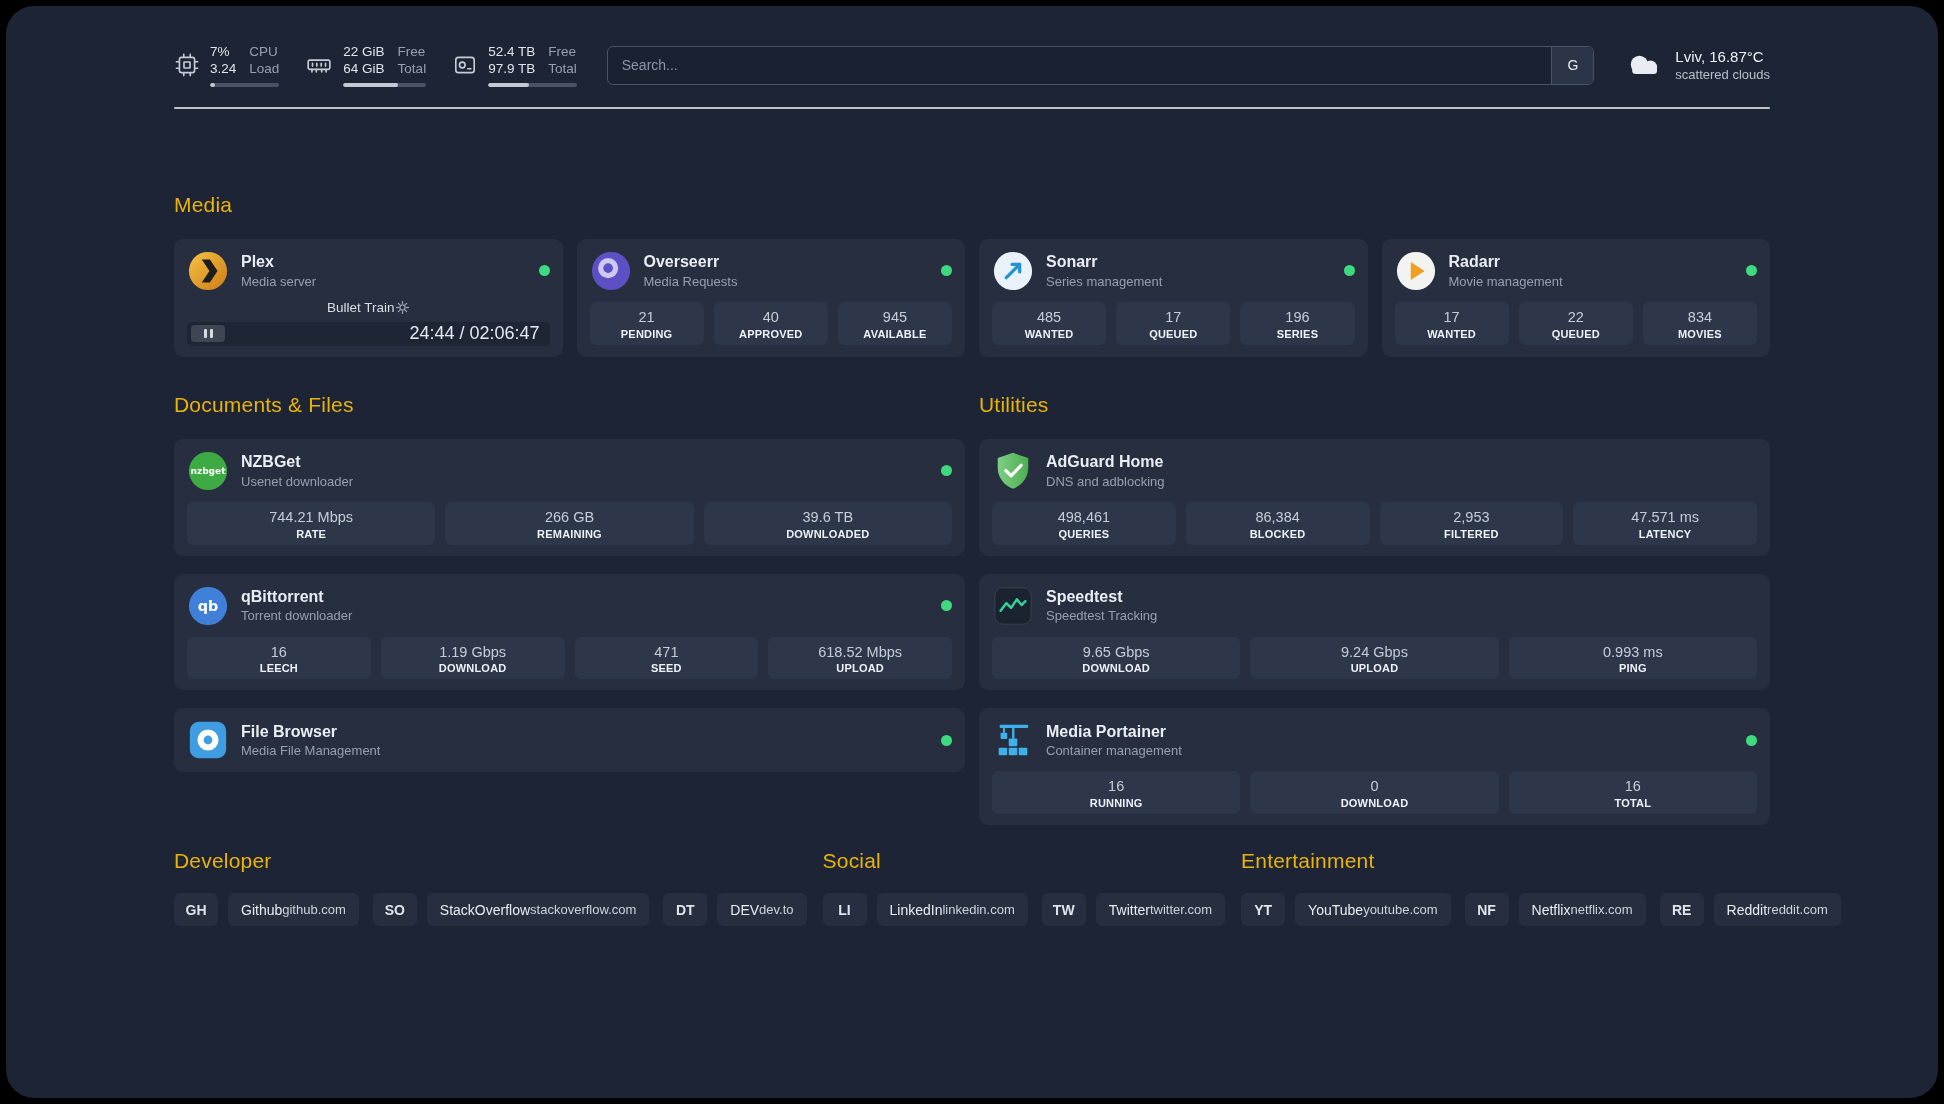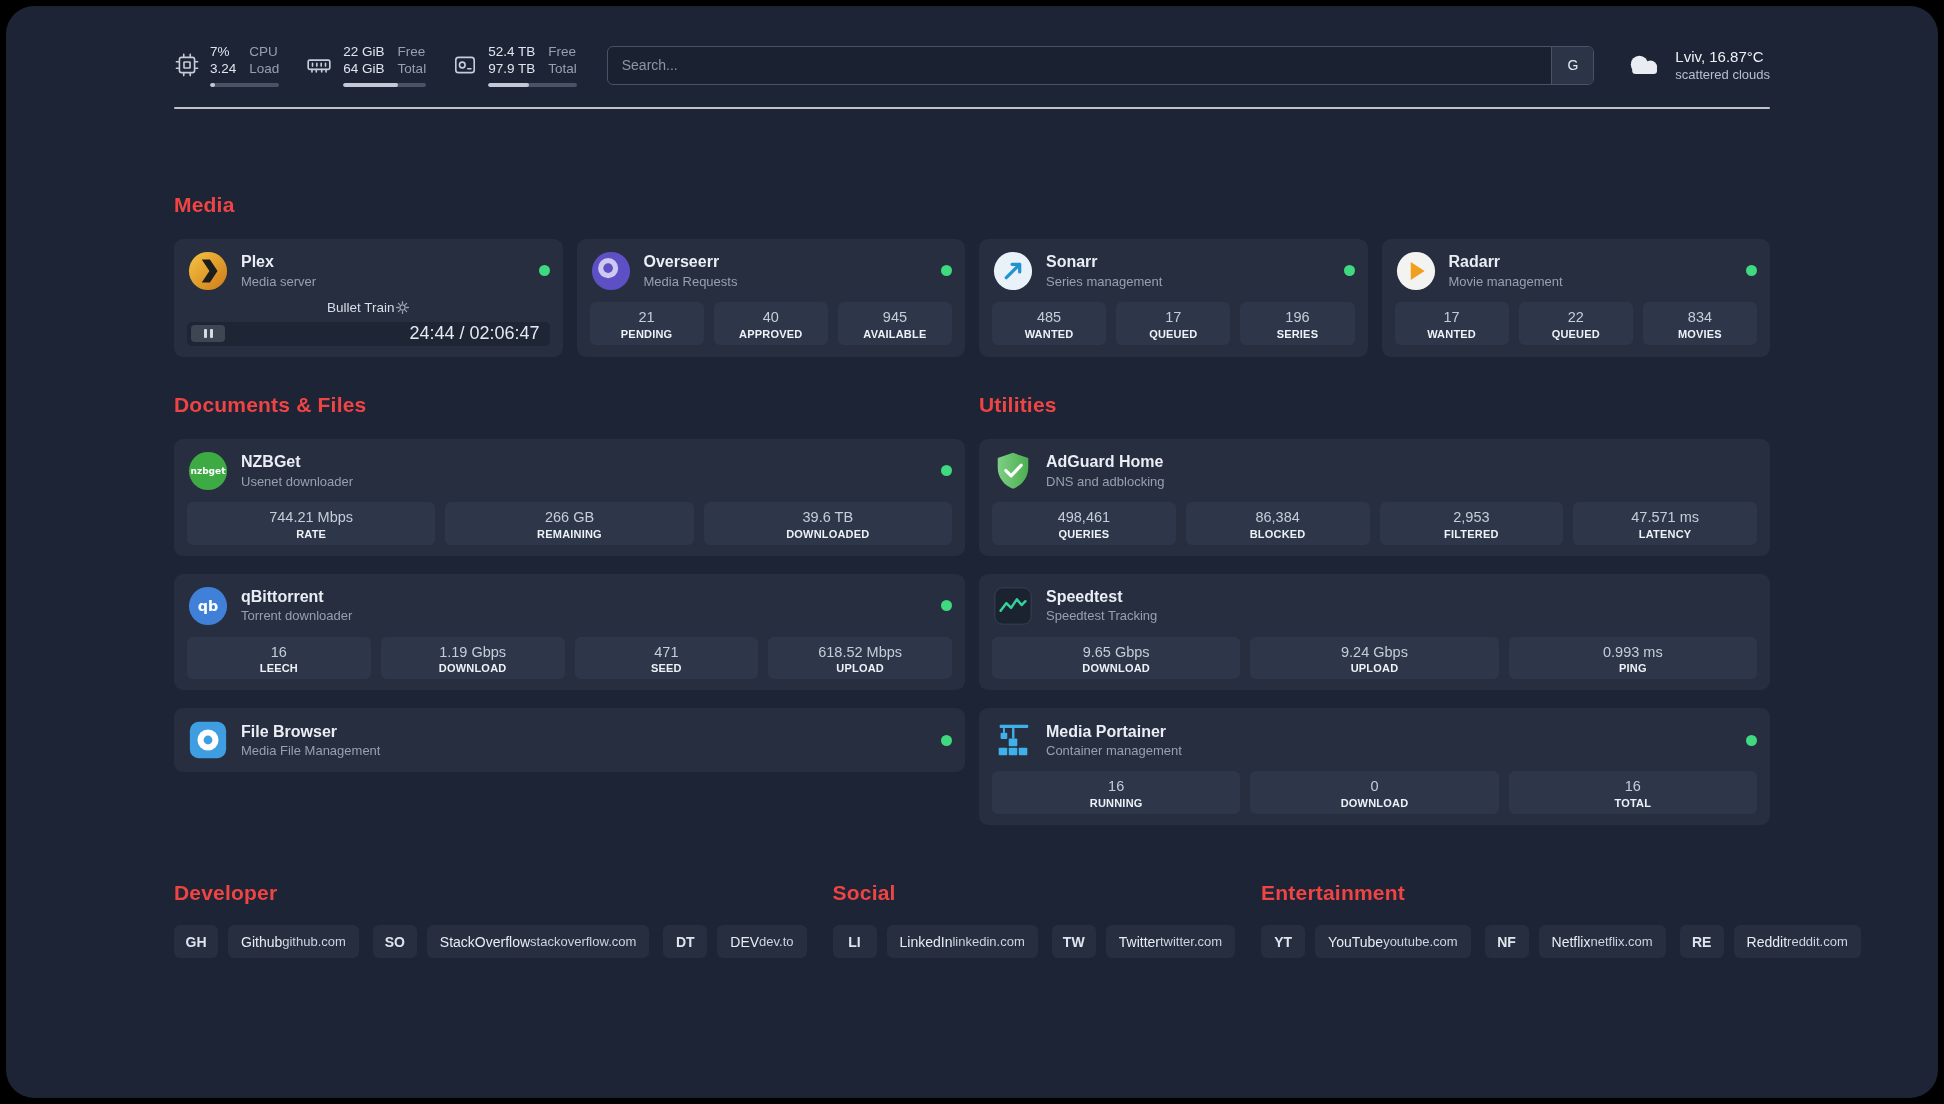--- a/index.html
+++ b/index.html
@@ -22,21 +22,21 @@
   .search{flex:1;display:flex;height:39px;border:1px solid #4a5366;border-radius:6px;overflow:hidden;background:#1a2130}
   .search input{flex:1;background:transparent;border:0;outline:0;color:#cfd6e0;padding:0 14px;font-size:14px}
   .search input::placeholder{color:#8b96a8}
   .search-btn{width:42px;background:#2c3547;color:#e7ecf2;border:0;border-left:1px solid #4a5366;font-size:14px;cursor:pointer;font-family:inherit}
   .weather{display:flex;align-items:center;gap:11px}
   .weather .loc{font-size:15px;color:#eef2f7;line-height:1.3}
   .weather .cond{font-size:13px;color:#b6c0cd;line-height:1.3}
   .divider{height:2px;background:rgba(255,255,255,.72);border-radius:1px;margin-top:20px}
 
   
-  .section-title{font-size:21px;font-weight:700;color:#ef4444;letter-spacing:.2px}
+  .section-title{font-size:21px;font-weight:400;color:#eab308;letter-spacing:.2px}
   .media-section{margin-top:84px}
   .media-grid{display:grid;grid-template-columns:repeat(4,1fr);gap:14px;margin-top:22px}
   .two-col{display:grid;grid-template-columns:1fr 1fr;gap:14px;margin-top:36px;align-items:start}
   .col-stack{display:flex;flex-direction:column;gap:18px;margin-top:22px}
   .card{background:#262e3f;border-radius:9px;padding:11px 13px;cursor:pointer}
   .card-head{display:flex;align-items:center;gap:12px}
   .svc-icon{width:42px;height:42px;flex:0 0 auto;display:flex;align-items:center;justify-content:center}
   .svc-meta{display:flex;flex-direction:column;gap:2px}
   .svc-name{font-size:16px;font-weight:600;color:#eaeef4;line-height:1.2}
   .svc-desc{font-size:13px;color:#96a0b1;line-height:1.2}
@@ -50,21 +50,21 @@
   .player{margin-top:8px}
   .player-top{display:flex;align-items:center;justify-content:center;padding:0 2px}
   .track{font-size:13.5px;color:#d9dfe8}
   .gear{display:flex;cursor:pointer}
   .player-strip{margin-top:7px;height:24px;background:#1e2636;border-radius:5px;display:flex;align-items:center;padding:0 4px;position:relative}
   .pause-chip{display:inline-flex;gap:3px;align-items:center;justify-content:center;width:34px;height:17px;background:rgba(255,255,255,.15);border-radius:4px;cursor:pointer}
   .pause-chip i{width:3px;height:9px;background:#d6dce4;border-radius:1px}
   .ptime{margin-left:auto;font-size:18px;color:#e5eaf1;padding-right:6px}
 
   
-  .bookmarks{display:grid;grid-template-columns:1fr 1fr 1fr;gap:26px;margin-top:56px}
+  .bookmarks{display:grid;grid-template-columns:1fr 1fr 1fr;gap:16px;margin-top:24px}
   .bm-rows{display:flex;flex-direction:row;gap:14px;margin-top:20px}
   .bm-row{display:flex;gap:10px;height:33px}
   .bm-abbr{width:44px;background:#262e3f;border-radius:6px;display:flex;align-items:center;justify-content:center;font-size:14px;color:#dfe5ec;font-weight:600;cursor:pointer}
   .bm-pill{flex:1;background:#262e3f;border-radius:6px;display:flex;align-items:center;justify-content:space-between;padding:0 13px;cursor:pointer;text-decoration:none}
   .bm-name{font-size:14px;color:#e8edf3}
   .bm-url{font-size:13px;color:#ccd4de}
 </style>
 </head>
 <body>
 

